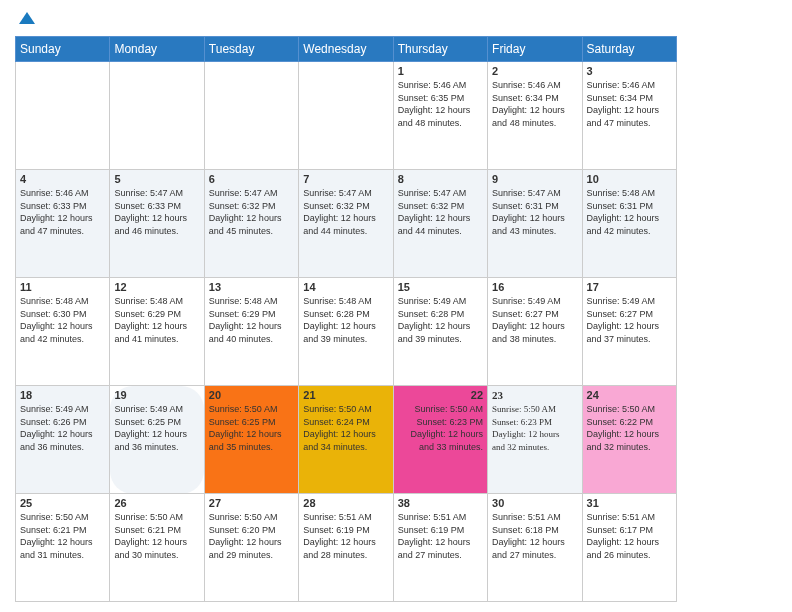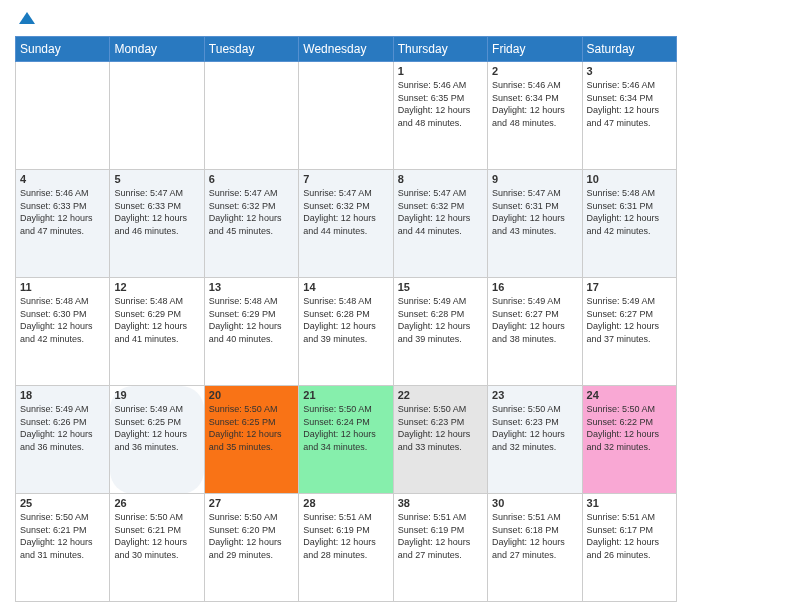--- a/index.html
+++ b/index.html
@@ -280,35 +280,35 @@
 Daylight: 12 hours
 and 36 minutes.</div>
           </td>
           <td style="background: #f97316;">
             <span class="day-num">20</span>
             <div class="cell-text" style="white-space: pre-line;">Sunrise: 5:50 AM
 Sunset: 6:25 PM
 Daylight: 12 hours
 and 35 minutes.</div>
           </td>
-          <td style="background: #86efac; margin-top: 32px;">
+          <td style="background: #eab308; margin-top: 32px;">
             <span class="day-num">21</span>
             <div class="cell-text" style="white-space: pre-line;">Sunrise: 5:50 AM
 Sunset: 6:24 PM
 Daylight: 12 hours
 and 34 minutes.</div>
           </td>
-          <td style="background: #e5e5e5;">
+          <td style="background: #ec4899; text-align: right;">
             <span class="day-num">22</span>
             <div class="cell-text" style="white-space: pre-line;">Sunrise: 5:50 AM
 Sunset: 6:23 PM
 Daylight: 12 hours
 and 33 minutes.</div>
           </td>
-          <td style="background: rgb(240, 244, 248);">
+          <td style="background: rgb(240, 244, 248); font-family: Liberation Serif, serif;">
             <span class="day-num">23</span>
             <div class="cell-text" style="white-space: pre-line;">Sunrise: 5:50 AM
 Sunset: 6:23 PM
 Daylight: 12 hours
 and 32 minutes.</div>
           </td>
           <td style="background: #f9a8d4; margin-top: 48px;">
             <span class="day-num">24</span>
             <div class="cell-text" style="white-space: pre-line;">Sunrise: 5:50 AM
 Sunset: 6:22 PM

